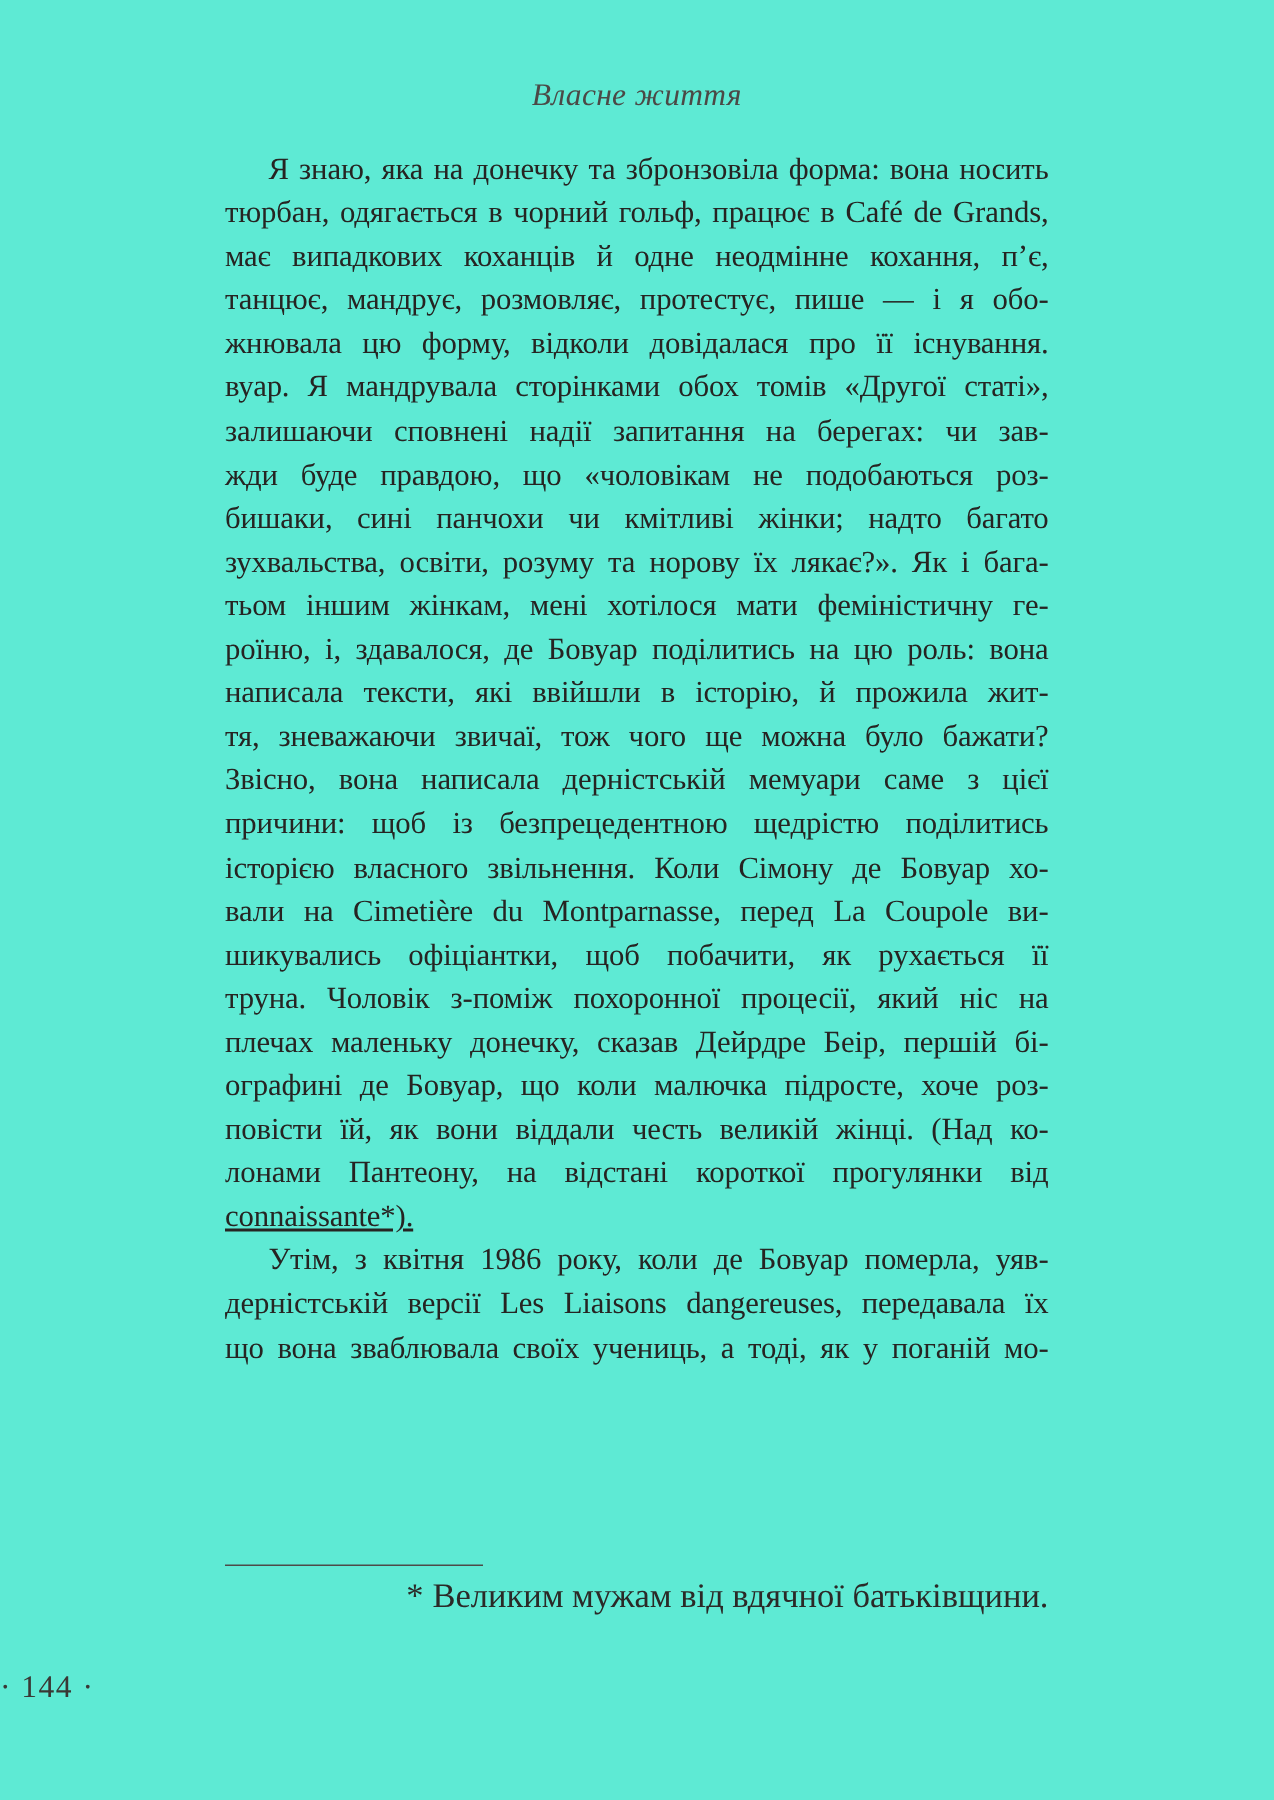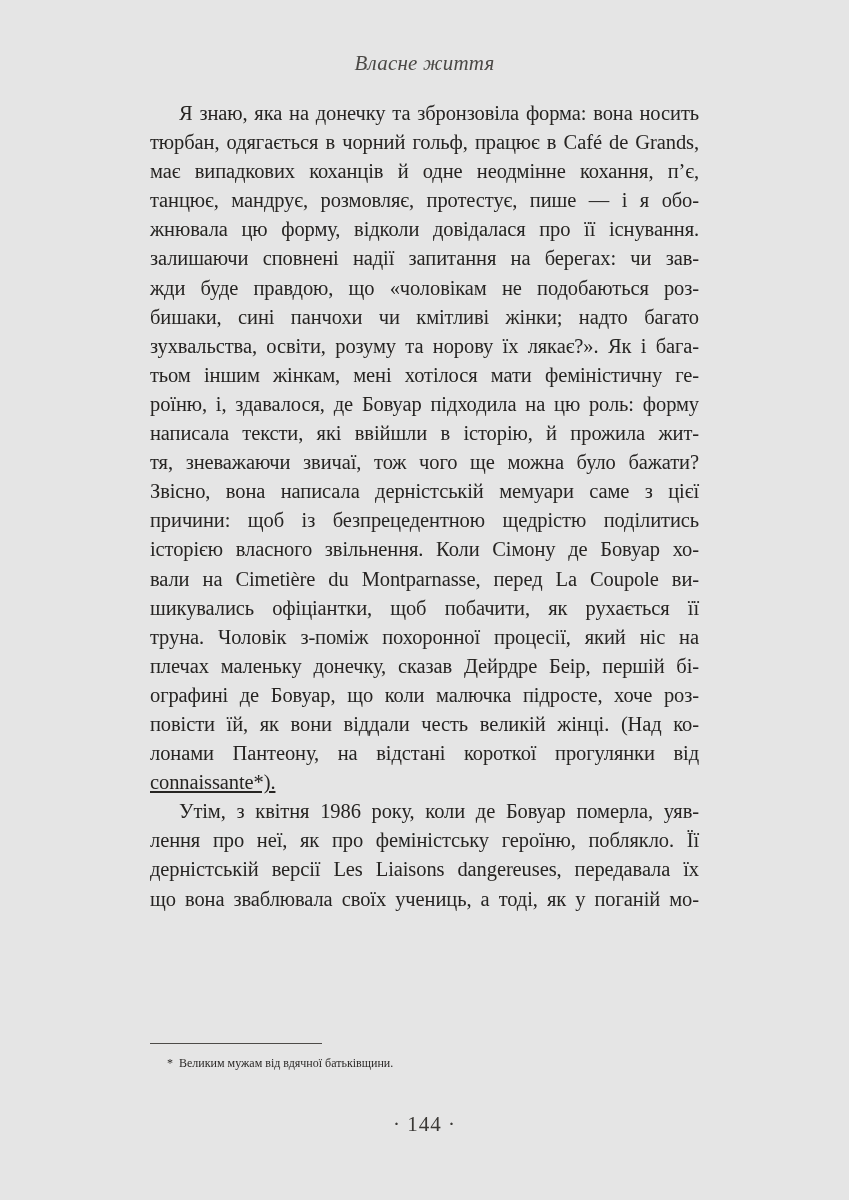--- a/index.html
+++ b/index.html
@@ -6,21 +6,21 @@
   html, body {
     margin: 0;
     padding: 0;
     background: #ffffff;
   }
   .page {
     position: relative;
     width: 849px;
     height: 1200px;
     margin: 0 auto;
-    background: #e5e5e5;
+    background: #5eead4;
     font-family: "Liberation Serif", "DejaVu Serif", serif;
     color: #262422;
     overflow: hidden;
   }
   .running-header {
     position: absolute;
     top: 51px;
     left: 0;
     right: 0;
     text-align: center;
@@ -59,73 +59,73 @@
     width: 549px;
   }
   .footnote-rule {
     width: 172px;
     height: 0;
     border-top: 1px solid #4d4b48;
   }
   .footnote {
     margin: 8px 0 0 0;
     padding-left: 17px;
-    font-size: 12px;
+    font-size: 23px;
     line-height: 23px;
     color: #2b2927;
+    text-align: right;
   }
   .footnote .fn-marker {
     padding-right: 6px;
   }
   .folio {
     position: absolute;
     top: 1111px;
     left: 0;
     right: 0;
-    text-align: center;
     font-size: 21px;
     line-height: 26px;
     color: #3a3835;
     letter-spacing: 1px;
   }
 </style>
 </head>
 <body>
 
 <div class="page">
 
   <div class="running-header">Власне життя</div>
 
   <div class="text-block" id="text-block">
       <div class="line indent">Я знаю, яка на донечку та збронзовіла форма: вона носить</div>
       <div class="line">тюрбан, одягається в чорний гольф, працює в Café de Grands,</div>
       <div class="line">має випадкових коханців й одне неодмінне кохання, п’є,</div>
       <div class="line">танцює, мандрує, розмовляє, протестує, пише — і я обо-</div>
       <div class="line">жнювала цю форму, відколи довідалася про її існування.</div>
+      <div class="line">вуар. Я мандрувала сторінками обох томів «Другої статі»,</div>
       <div class="line">залишаючи сповнені надії запитання на берегах: чи зав-</div>
       <div class="line">жди буде правдою, що «чоловікам не подобаються роз-</div>
       <div class="line">бишаки, сині панчохи чи кмітливі жінки; надто багато</div>
       <div class="line">зухвальства, освіти, розуму та норову їх лякає?». Як і бага-</div>
       <div class="line">тьом іншим жінкам, мені хотілося мати феміністичну ге-</div>
-      <div class="line">роїню, і, здавалося, де Бовуар підходила на цю роль: форму</div>
+      <div class="line">роїню, і, здавалося, де Бовуар поділитись на цю роль: вона</div>
       <div class="line">написала тексти, які ввійшли в історію, й прожила жит-</div>
       <div class="line">тя, зневажаючи звичаї, тож чого ще можна було бажати?</div>
       <div class="line">Звісно, вона написала дерністській мемуари саме з цієї</div>
       <div class="line">причини: щоб із безпрецедентною щедрістю поділитись</div>
       <div class="line">історією власного звільнення. Коли Сімону де Бовуар хо-</div>
       <div class="line">вали на Cimetière du Montparnasse, перед La Coupole ви-</div>
       <div class="line">шикувались офіціантки, щоб побачити, як рухається її</div>
       <div class="line">труна. Чоловік з-поміж похоронної процесії, який ніс на</div>
       <div class="line">плечах маленьку донечку, сказав Дейрдре Беір, першій бі-</div>
       <div class="line">ографині де Бовуар, що коли малючка підросте, хоче роз-</div>
       <div class="line">повісти їй, як вони віддали честь великій жінці. (Над ко-</div>
       <div class="line">лонами Пантеону, на відстані короткої прогулянки від</div>
       <div class="line para-end">connaissante*).</div>
       <div class="line indent">Утім, з квітня 1986 року, коли де Бовуар померла, уяв-</div>
-      <div class="line">лення про неї, як про феміністську героїню, поблякло. Її</div>
       <div class="line">дерністській версії Les Liaisons dangereuses, передавала їх</div>
       <div class="line">що вона зваблювала своїх учениць, а тоді, як у поганій мо-</div>
     </div>
 
   <div class="footnote-block">
     <div class="footnote-rule"></div>
     <p class="footnote">
       <span class="fn-marker">*</span><span>Великим мужам від вдячної батьківщини.</span>
     </p>
   </div>

